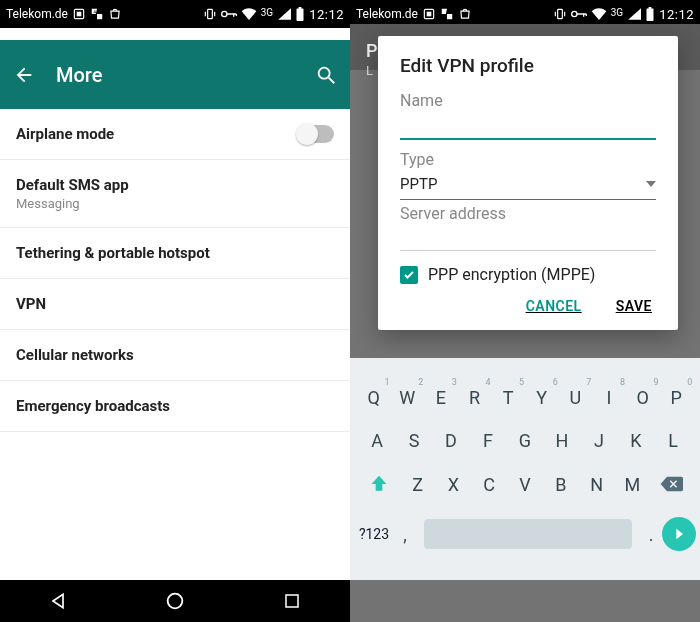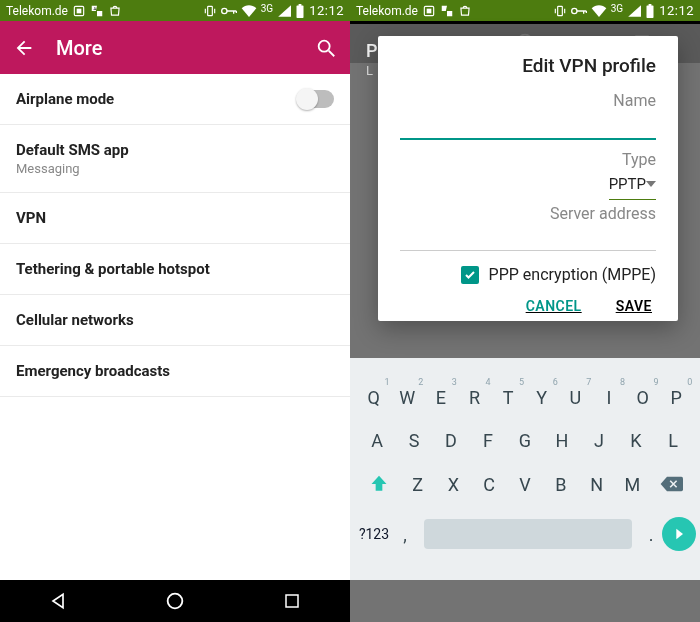--- a/index.html
+++ b/index.html
@@ -2,28 +2,28 @@
 <html><head>
 <meta charset="utf-8">
 <style>
   * { box-sizing: border-box; margin: 0; padding: 0; font-family: Roboto, Arial, sans-serif; }
   html, body { width: 700px; height: 622px; overflow: hidden; background: #fff; }
 
   .wrap { display: flex; width: 700px; height: 622px; }
   .phone { width: 350px; height: 622px; display: flex; flex-direction: column; position: relative; background: #fff; }
 
   
-  .statusbar { height: 21px; background: #4d7c0f; color: #fff; display: flex; align-items: center; justify-content: space-between; padding: 0 6px; font-size: 12px; }
+  .statusbar { height: 28px; background: #000000; color: #fff; display: flex; align-items: center; justify-content: space-between; padding: 0 6px; font-size: 12px; }
   .statusbar .left, .statusbar .right { display: flex; align-items: center; gap: 4px; }
   .statusbar .icon { display: inline-flex; align-items: center; justify-content: center; }
   .statusbar .clock { font-size: 13px; letter-spacing: 0.5px; }
   .statusbar .txt3g { font-size: 10px; position: relative; top: -2px; }
 
   
-  .appbar { height: 53px; background: #be185d; color: #fff; display: flex; align-items: center; padding: 0 12px; gap: 20px; }
+  .appbar { height: 69px; background: #0f766e; color: #fff; display: flex; align-items: center; padding: 0 12px; gap: 20px; margin-top: 12px; }
   .appbar .title { font-size: 20px; font-weight: 500; flex: 1; }
   .appbar .iconbtn { width: 24px; height: 24px; display: inline-flex; align-items: center; justify-content: center; }
 
   
   .list { flex: 1; background: #fff; overflow: hidden; }
   .row { padding: 16px 16px; border-bottom: 1px solid #eaeaea; display: flex; align-items: center; justify-content: space-between; }
   .row .labels { display: flex; flex-direction: column; }
   .row .primary { font-size: 15px; color: #222; font-weight: bold; }
   .row .secondary { font-size: 13px; color: #888; margin-top: 2px; }
   .switch { width: 36px; height: 18px; background: #bdbdbd; border-radius: 9px; position: relative; }
@@ -33,21 +33,21 @@
   .navbar { height: 42px; background: #000; display: flex; align-items: center; justify-content: space-around; }
   .navbar .navbtn { width: 40px; height: 30px; display: inline-flex; align-items: center; justify-content: center; }
 
   
   .scrim { position: absolute; inset: 0; background: rgba(100,100,100,.9); }
   .scrimcontent { position: absolute; top: 24px; left: 0; right: 0; bottom: 42px; display: flex; flex-direction: column; }
   .behindtitle { padding: 16px 16px 0; color: #fff; }
   .behindP { font-size: 18px; font-weight: 500; color: #f5f5f5; }
   .behindL { font-size: 13px; color: #ddd; margin-top: 2px; }
 
-  .dialog { position: absolute; top: 36px; left: 28px; right: 22px; background: #fff; border-radius: 2px; box-shadow: 0 8px 24px rgba(0,0,0,.3); padding: 18px 22px 1px; display: flex; flex-direction: column; align-items: flex-end; }
+  .dialog { position: absolute; top: 36px; left: 28px; right: 22px; background: #fff; border-radius: 2px; box-shadow: 0 8px 24px rgba(0,0,0,.3); padding: 18px 22px 10px; display: flex; flex-direction: column; }
   .dialog h1 { font-size: 19px; font-weight: 500; color: #222; margin-bottom: 14px; }
   .fldlabel { font-size: 16px; color: #888; margin-bottom: 2px; }
   .input { border: none; border-bottom: 2px solid #009688; height: 28px; font-size: 15px; outline: none; width: 100%; margin-bottom: 10px; }
   .select { display: flex; align-items: center; justify-content: space-between; border-bottom: 1px solid #4d7c0f; padding: 4px 0 6px; margin-bottom: 4px; }
   .select .val { font-size: 15px; color: #222; }
   .input-plain { border: none; border-bottom: 1px solid #ccc; height: 26px; font-size: 15px; outline: none; width: 100%; margin-bottom: 14px; }
   .checkrow { display: flex; align-items: center; gap: 10px; overflow: hidden; white-space: nowrap; }
   .checkbox { width: 18px; height: 18px; background: #009688; border-radius: 2px; flex-shrink: 0; display: inline-flex; align-items: center; justify-content: center; }
   .checkrow .lbl { font-size: 16px; color: #222; }
   .dlgactions { display: flex; justify-content: flex-end; gap: 34px; padding: 14px 4px 6px; text-decoration: underline; }
@@ -153,26 +153,26 @@
         <div class="switch"></div>
       </div>
       <div class="row">
         <div class="labels">
           <span class="primary">Default SMS app</span>
           <span class="secondary">Messaging</span>
         </div>
       </div>
       <div class="row">
         <div class="labels">
+            <span class="primary">Tethering &amp; portable hotspot</span>
+          </div>
+      </div>
+      <div class="row">
+        <div class="labels">
             <span class="primary">VPN</span>
-          </div>
-      </div>
-      <div class="row">
-        <div class="labels">
-            <span class="primary">Tethering &amp; portable hotspot</span>
           </div>
       </div>
       <div class="row">
         <div class="labels">
             <span class="primary">Cellular networks</span>
           </div>
       </div>
       <div class="row">
         <div class="labels">
             <span class="primary">Emergency broadcasts</span>

